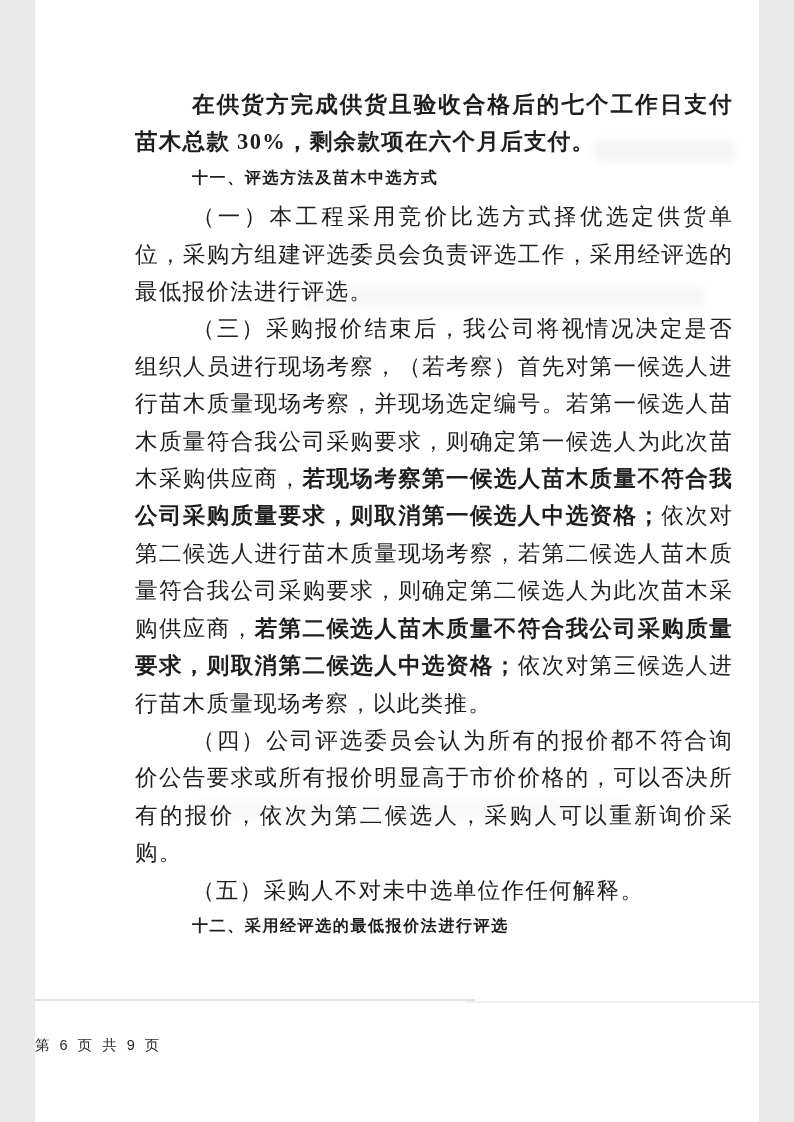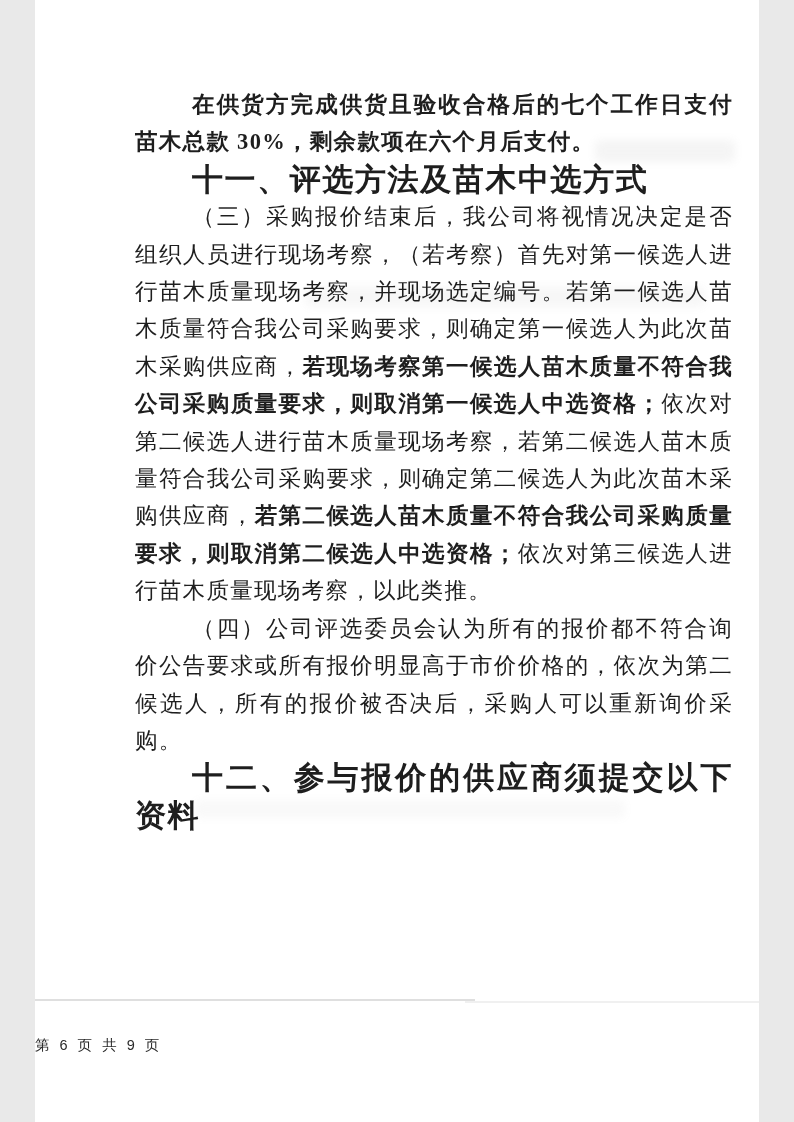--- a/index.html
+++ b/index.html
@@ -29,22 +29,22 @@
     line-height: 37.4px;
     letter-spacing: 1.3px;
     text-align: justify;
     text-indent: 57px;
     font-weight: 400;
   }
   .para .bold {
     font-weight: 700;
   }
   .heading {
-    font-family: Liberation Serif, serif;
-    font-size: 31px;
+    font-family: Liberation Mono, monospace;
+    font-size: 16px;
     font-weight: 700;
     letter-spacing: 1.6px;
   }
   .footer {
     position: absolute;
     left: 0;
     right: 0;
     top: 1036px;
     text-align: left;
     font-family: "Liberation Sans", "DejaVu Sans", sans-serif;
@@ -78,19 +78,21 @@
 <div class="page">
   <div class="smudge s1"></div>
   <div class="smudge s2"></div>
   <div class="smudge s3"></div>
   <div class="scan-line a"></div>
   <div class="scan-line b"></div>
 
   <main class="doc-body" id="doc-body">
       <p class="para"><span class="run bold">在供货方完成供货且验收合格后的七个工作日支付苗木总款 30%，剩余款项在六个月后支付。</span></p>
       <p class="para heading"><span class="run bold">十一、评选方法及苗木中选方式</span></p>
+      <p class="para"><span class="run">（一）本工程采用竞价比选方式择优选定供货单位，采购方组建评选委员会负责评选工作，采用经评选的最低报价法进行评选。</span></p>
       <p class="para"><span class="run">（三）采购报价结束后，我公司将视情况决定是否组织人员进行现场考察，（若考察）首先对第一候选人进行苗木质量现场考察，并现场选定编号。若第一候选人苗木质量符合我公司采购要求，则确定第一候选人为此次苗木采购供应商，</span><span class="run bold">若现场考察第一候选人苗木质量不符合我公司采购质量要求，则取消第一候选人中选资格；</span><span class="run">依次对第二候选人进行苗木质量现场考察，若第二候选人苗木质量符合我公司采购要求，则确定第二候选人为此次苗木采购供应商，</span><span class="run bold">若第二候选人苗木质量不符合我公司采购质量要求，则取消第二候选人中选资格；</span><span class="run">依次对第三候选人进行苗木质量现场考察，以此类推。</span></p>
-      <p class="para"><span class="run">（四）公司评选委员会认为所有的报价都不符合询价公告要求或所有报价明显高于市价价格的，依次为第二候选人，所有的报价被否决后，采购人可以重新询价采购。</span></p>
-      <p class="para heading"><span class="run bold">十二、参与报价的供应商须提交以下资料</span></p>
+      <p class="para"><span class="run">（四）公司评选委员会认为所有的报价都不符合询价公告要求或所有报价明显高于市价价格的，可以否决所有的报价，依次为第二候选人，采购人可以重新询价采购。</span></p>
+      <p class="para"><span class="run">（五）采购人不对未中选单位作任何解释。</span></p>
+      <p class="para heading"><span class="run bold">十二、采用经评选的最低报价法进行评选</span></p>
     </main>
 
   <div class="footer">第 6 页 共 9 页</div>
 </div>
 
 </body></html>

